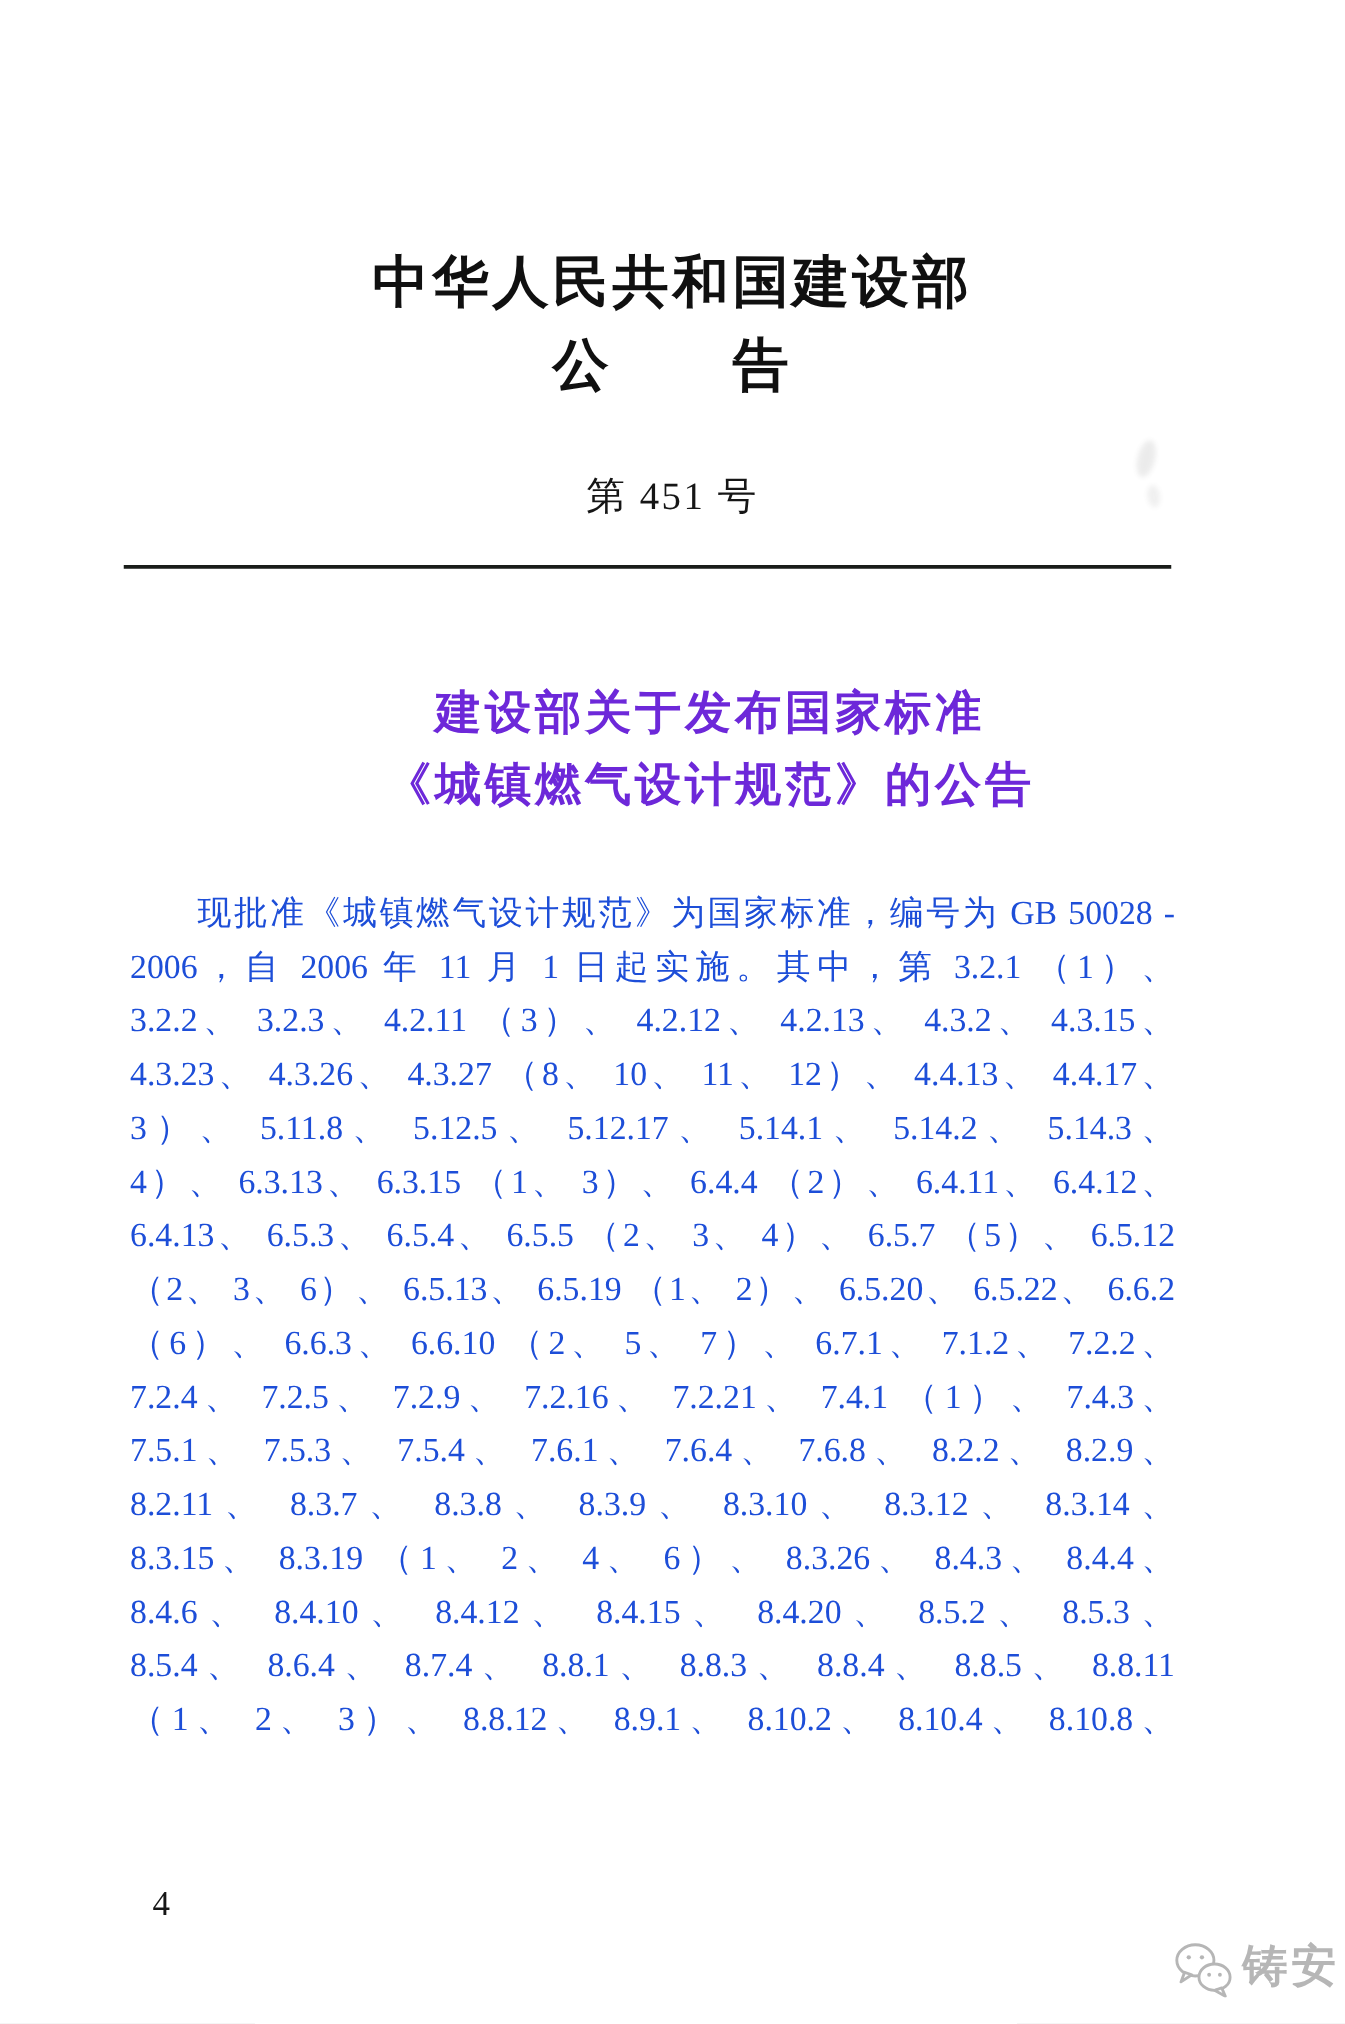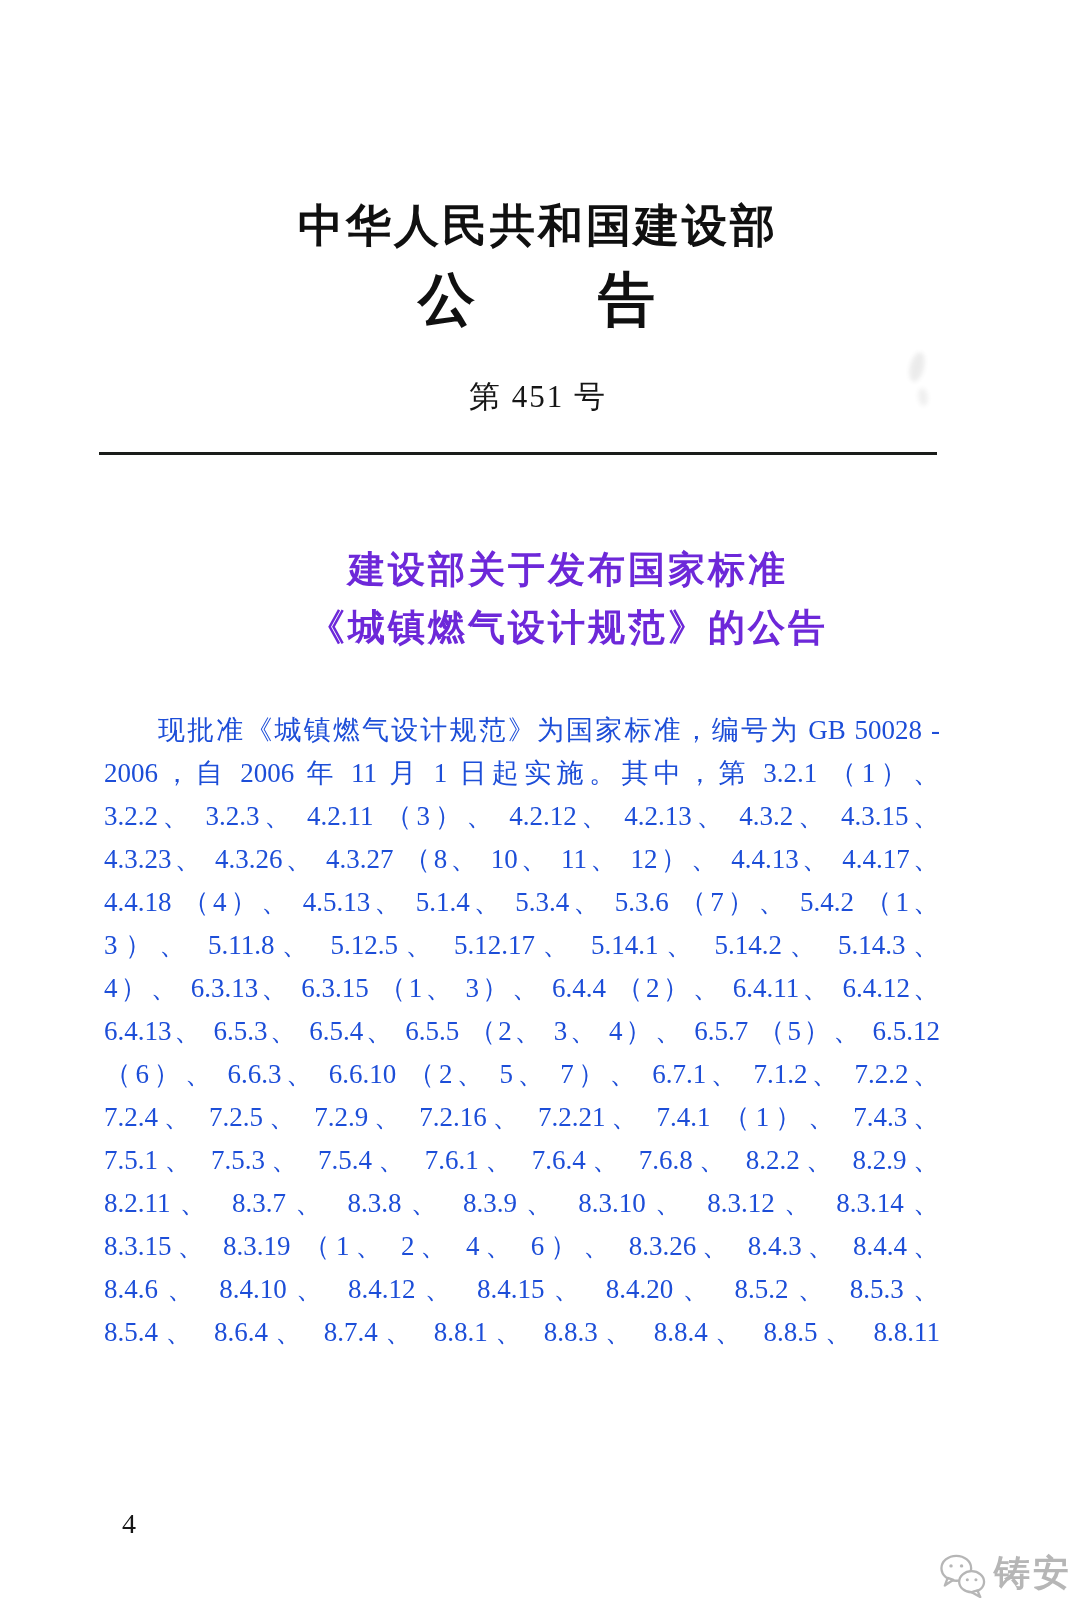--- a/index.html
+++ b/index.html
@@ -24,21 +24,21 @@
     letter-spacing: 3px;
     color: #101010;
     white-space: pre;
   }
   .doc-type {
     position: absolute;
     top: 262px; left: 0; width: 100%;
     text-align: center;
     font-family: "Liberation Sans", "DejaVu Sans", sans-serif;
     font-weight: 700;
-    font-size: 57px;
+    font-size: 45px;
     letter-spacing: 3px;
     color: #101010;
     white-space: pre;
   }
   .doc-number {
     position: absolute;
     top: 376px; left: 0; width: 100%;
     text-align: center;
     font-size: 31px;
     letter-spacing: 2px;
@@ -124,31 +124,32 @@
   <div class="ann-title">
     <div>建设部关于发布国家标准</div>
     <div>《城镇燃气设计规范》的公告</div>
   </div>
 
   <div class="body-block">
       <div class="body-line first">现批准《城镇燃气设计规范》为国家标准，编号为 GB 50028 -</div>
       <div class="body-line">2006，自 2006 年 11 月 1 日起实施。其中，第 3.2.1 （1）、</div>
       <div class="body-line">3.2.2、 3.2.3、 4.2.11 （3）、 4.2.12、 4.2.13、 4.3.2、 4.3.15、</div>
       <div class="body-line">4.3.23、 4.3.26、 4.3.27 （8、 10、 11、 12）、 4.4.13、 4.4.17、</div>
-      <div class="body-line">4.4.18 （4）、 4.5.13、 5.1.4、 5.3.4、 5.3.6 （7）、 5.4.2 （1、</div>
       <div class="body-line">3）、 5.11.8、 5.12.5、 5.12.17、 5.14.1、 5.14.2、 5.14.3、</div>
       <div class="body-line">4）、 6.3.13、 6.3.15 （1、 3）、 6.4.4 （2）、 6.4.11、 6.4.12、</div>
       <div class="body-line">6.4.13、 6.5.3、 6.5.4、 6.5.5 （2、 3、 4）、 6.5.7 （5）、 6.5.12</div>
+      <div class="body-line">（2、 3、 6）、 6.5.13、 6.5.19 （1、 2）、 6.5.20、 6.5.22、 6.6.2</div>
       <div class="body-line">（6）、 6.6.3、 6.6.10 （2、 5、 7）、 6.7.1、 7.1.2、 7.2.2、</div>
       <div class="body-line">7.2.4、 7.2.5、 7.2.9、 7.2.16、 7.2.21、 7.4.1 （1）、 7.4.3、</div>
       <div class="body-line">7.5.1、 7.5.3、 7.5.4、 7.6.1、 7.6.4、 7.6.8、 8.2.2、 8.2.9、</div>
       <div class="body-line">8.2.11、 8.3.7、 8.3.8、 8.3.9、 8.3.10、 8.3.12、 8.3.14、</div>
       <div class="body-line">8.3.15、 8.3.19 （1、 2、 4、 6）、 8.3.26、 8.4.3、 8.4.4、</div>
       <div class="body-line">8.4.6、 8.4.10、 8.4.12、 8.4.15、 8.4.20、 8.5.2、 8.5.3、</div>
       <div class="body-line">8.5.4、 8.6.4、 8.7.4、 8.8.1、 8.8.3、 8.8.4、 8.8.5、 8.8.11</div>
+      <div class="body-line">（1、 2、 3）、 8.8.12、 8.9.1、 8.10.2、 8.10.4、 8.10.8、</div>
     </div>
 
   <div class="page-number">4</div>
 
   <div class="watermark">
     <svg width="50" height="46" viewBox="0 0 52 48" aria-hidden="true">
       <g fill="#ffffff" stroke="#b6b6b6" stroke-width="2.4">
         <ellipse cx="19" cy="17" rx="15.5" ry="13"></ellipse>
         <path d="M10 27 L7 35 L16 29 Z" stroke-linejoin="round"></path>
       </g>

